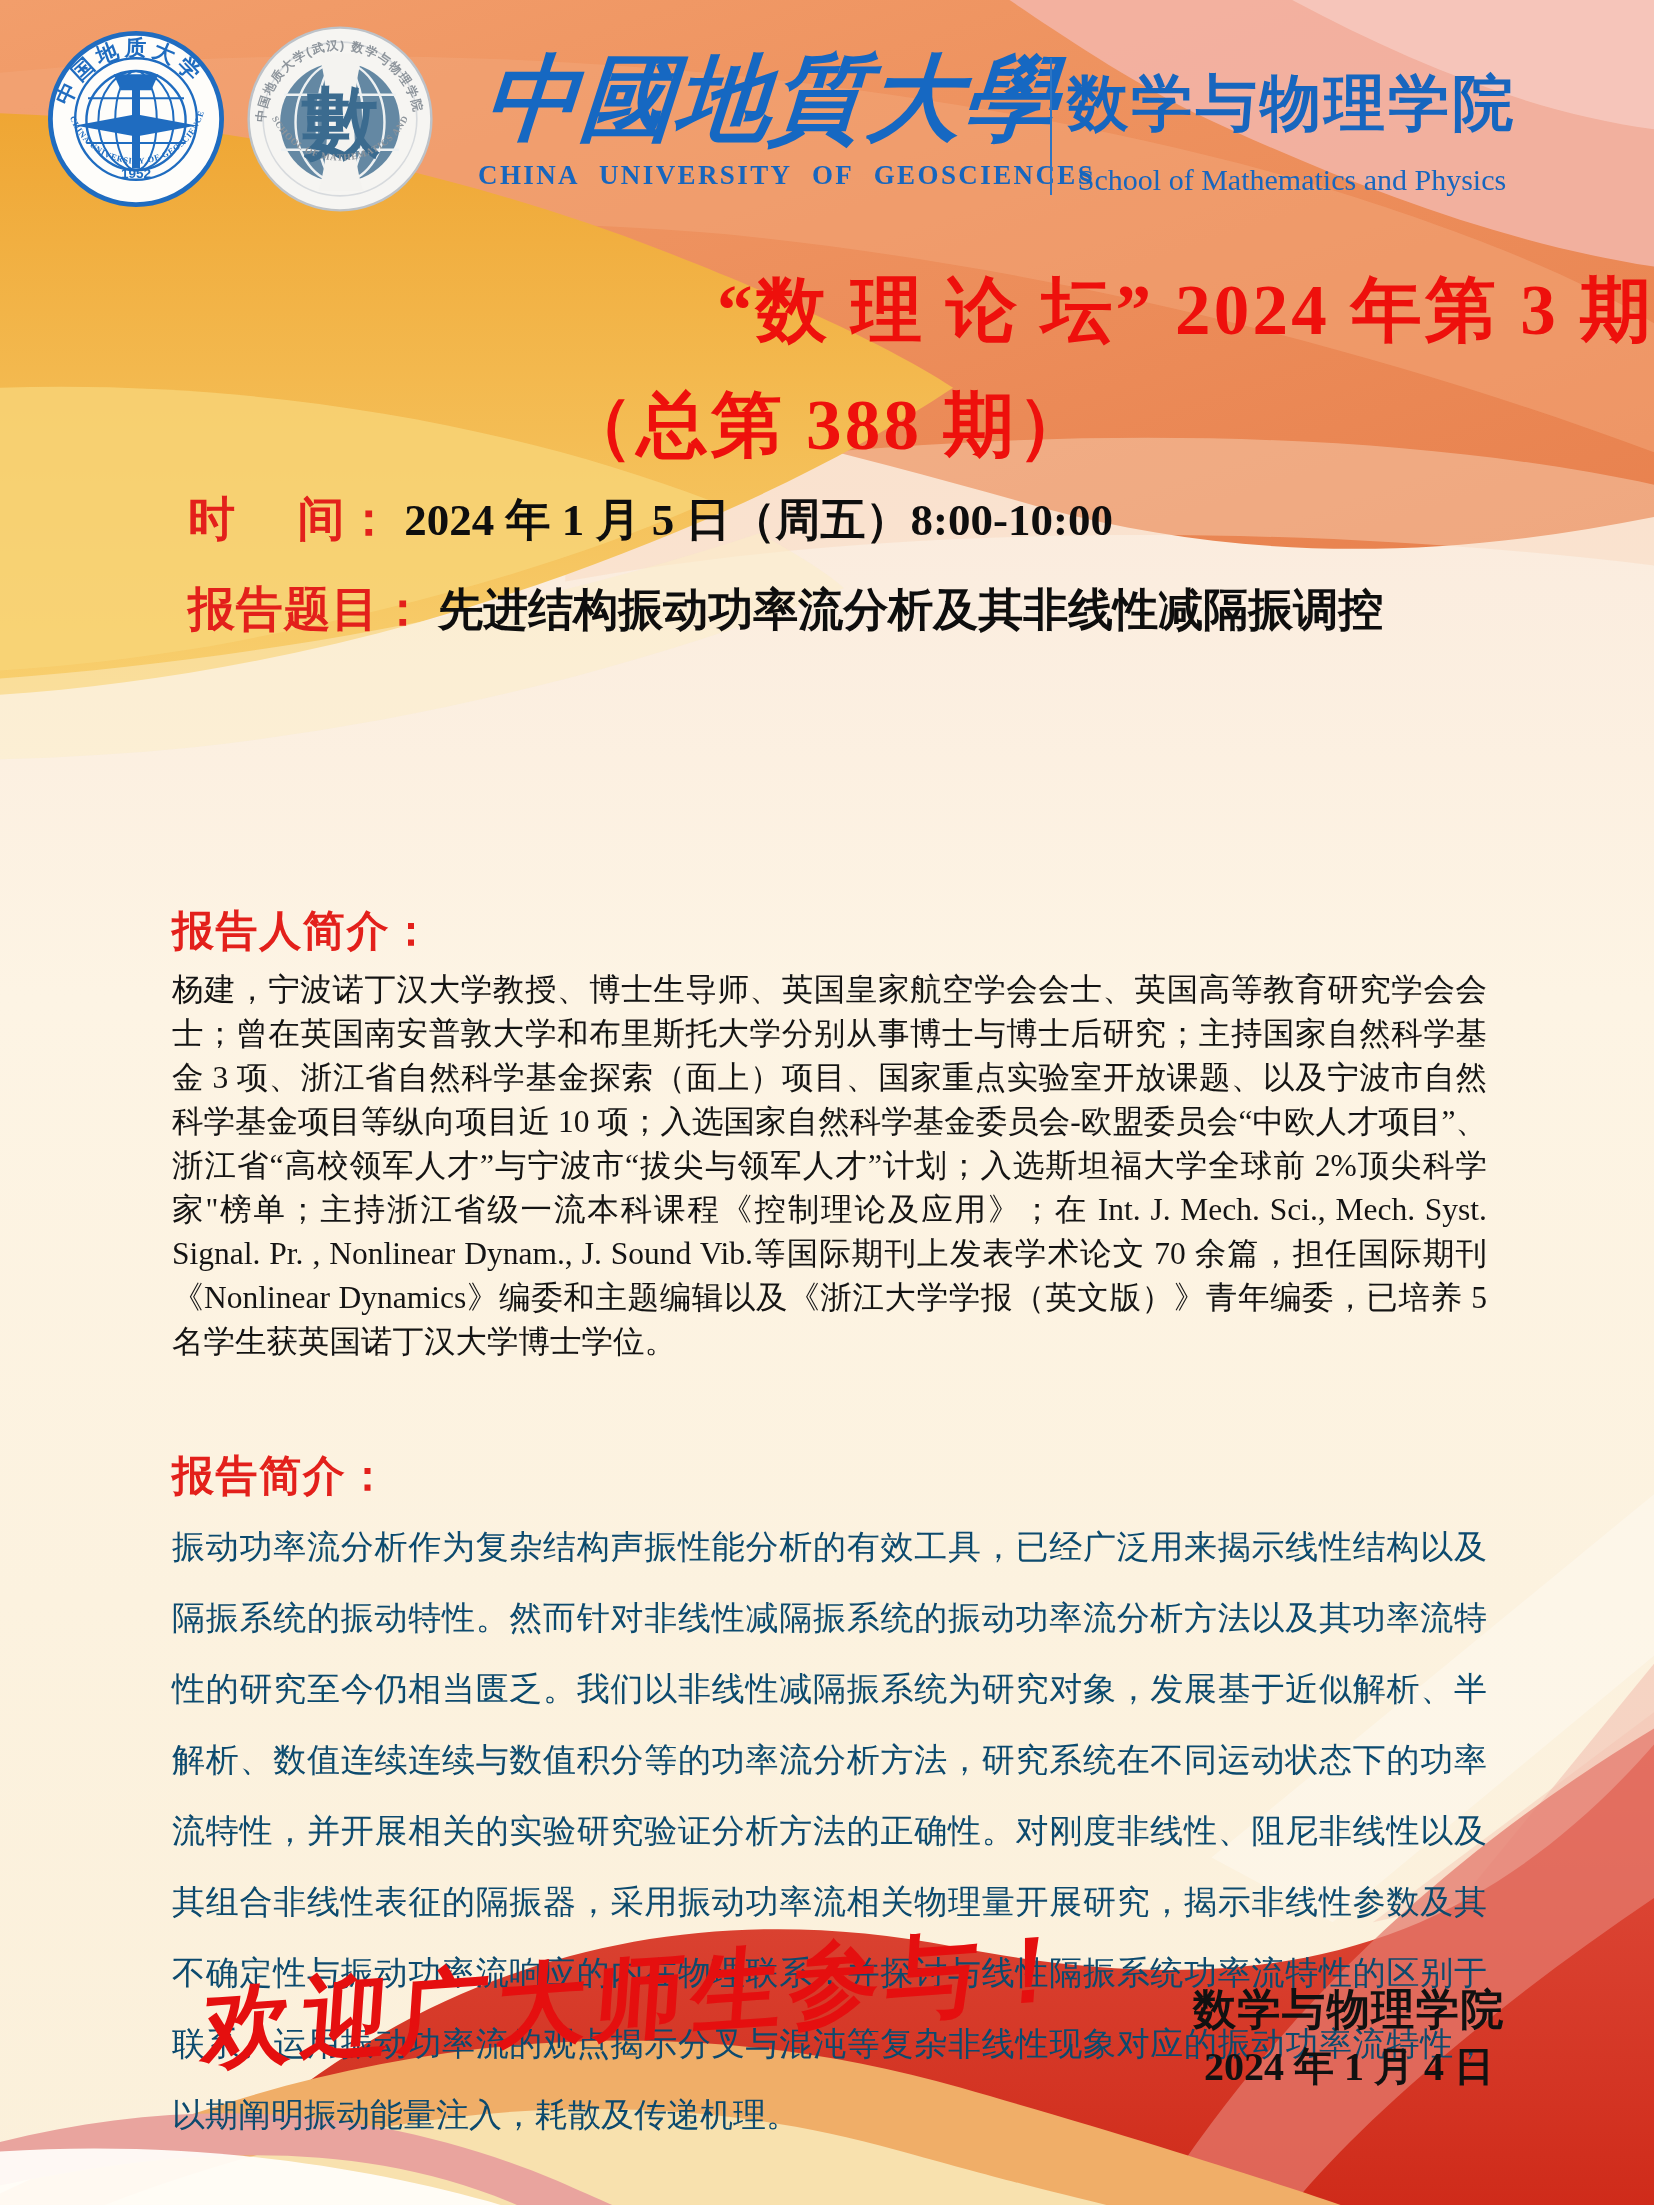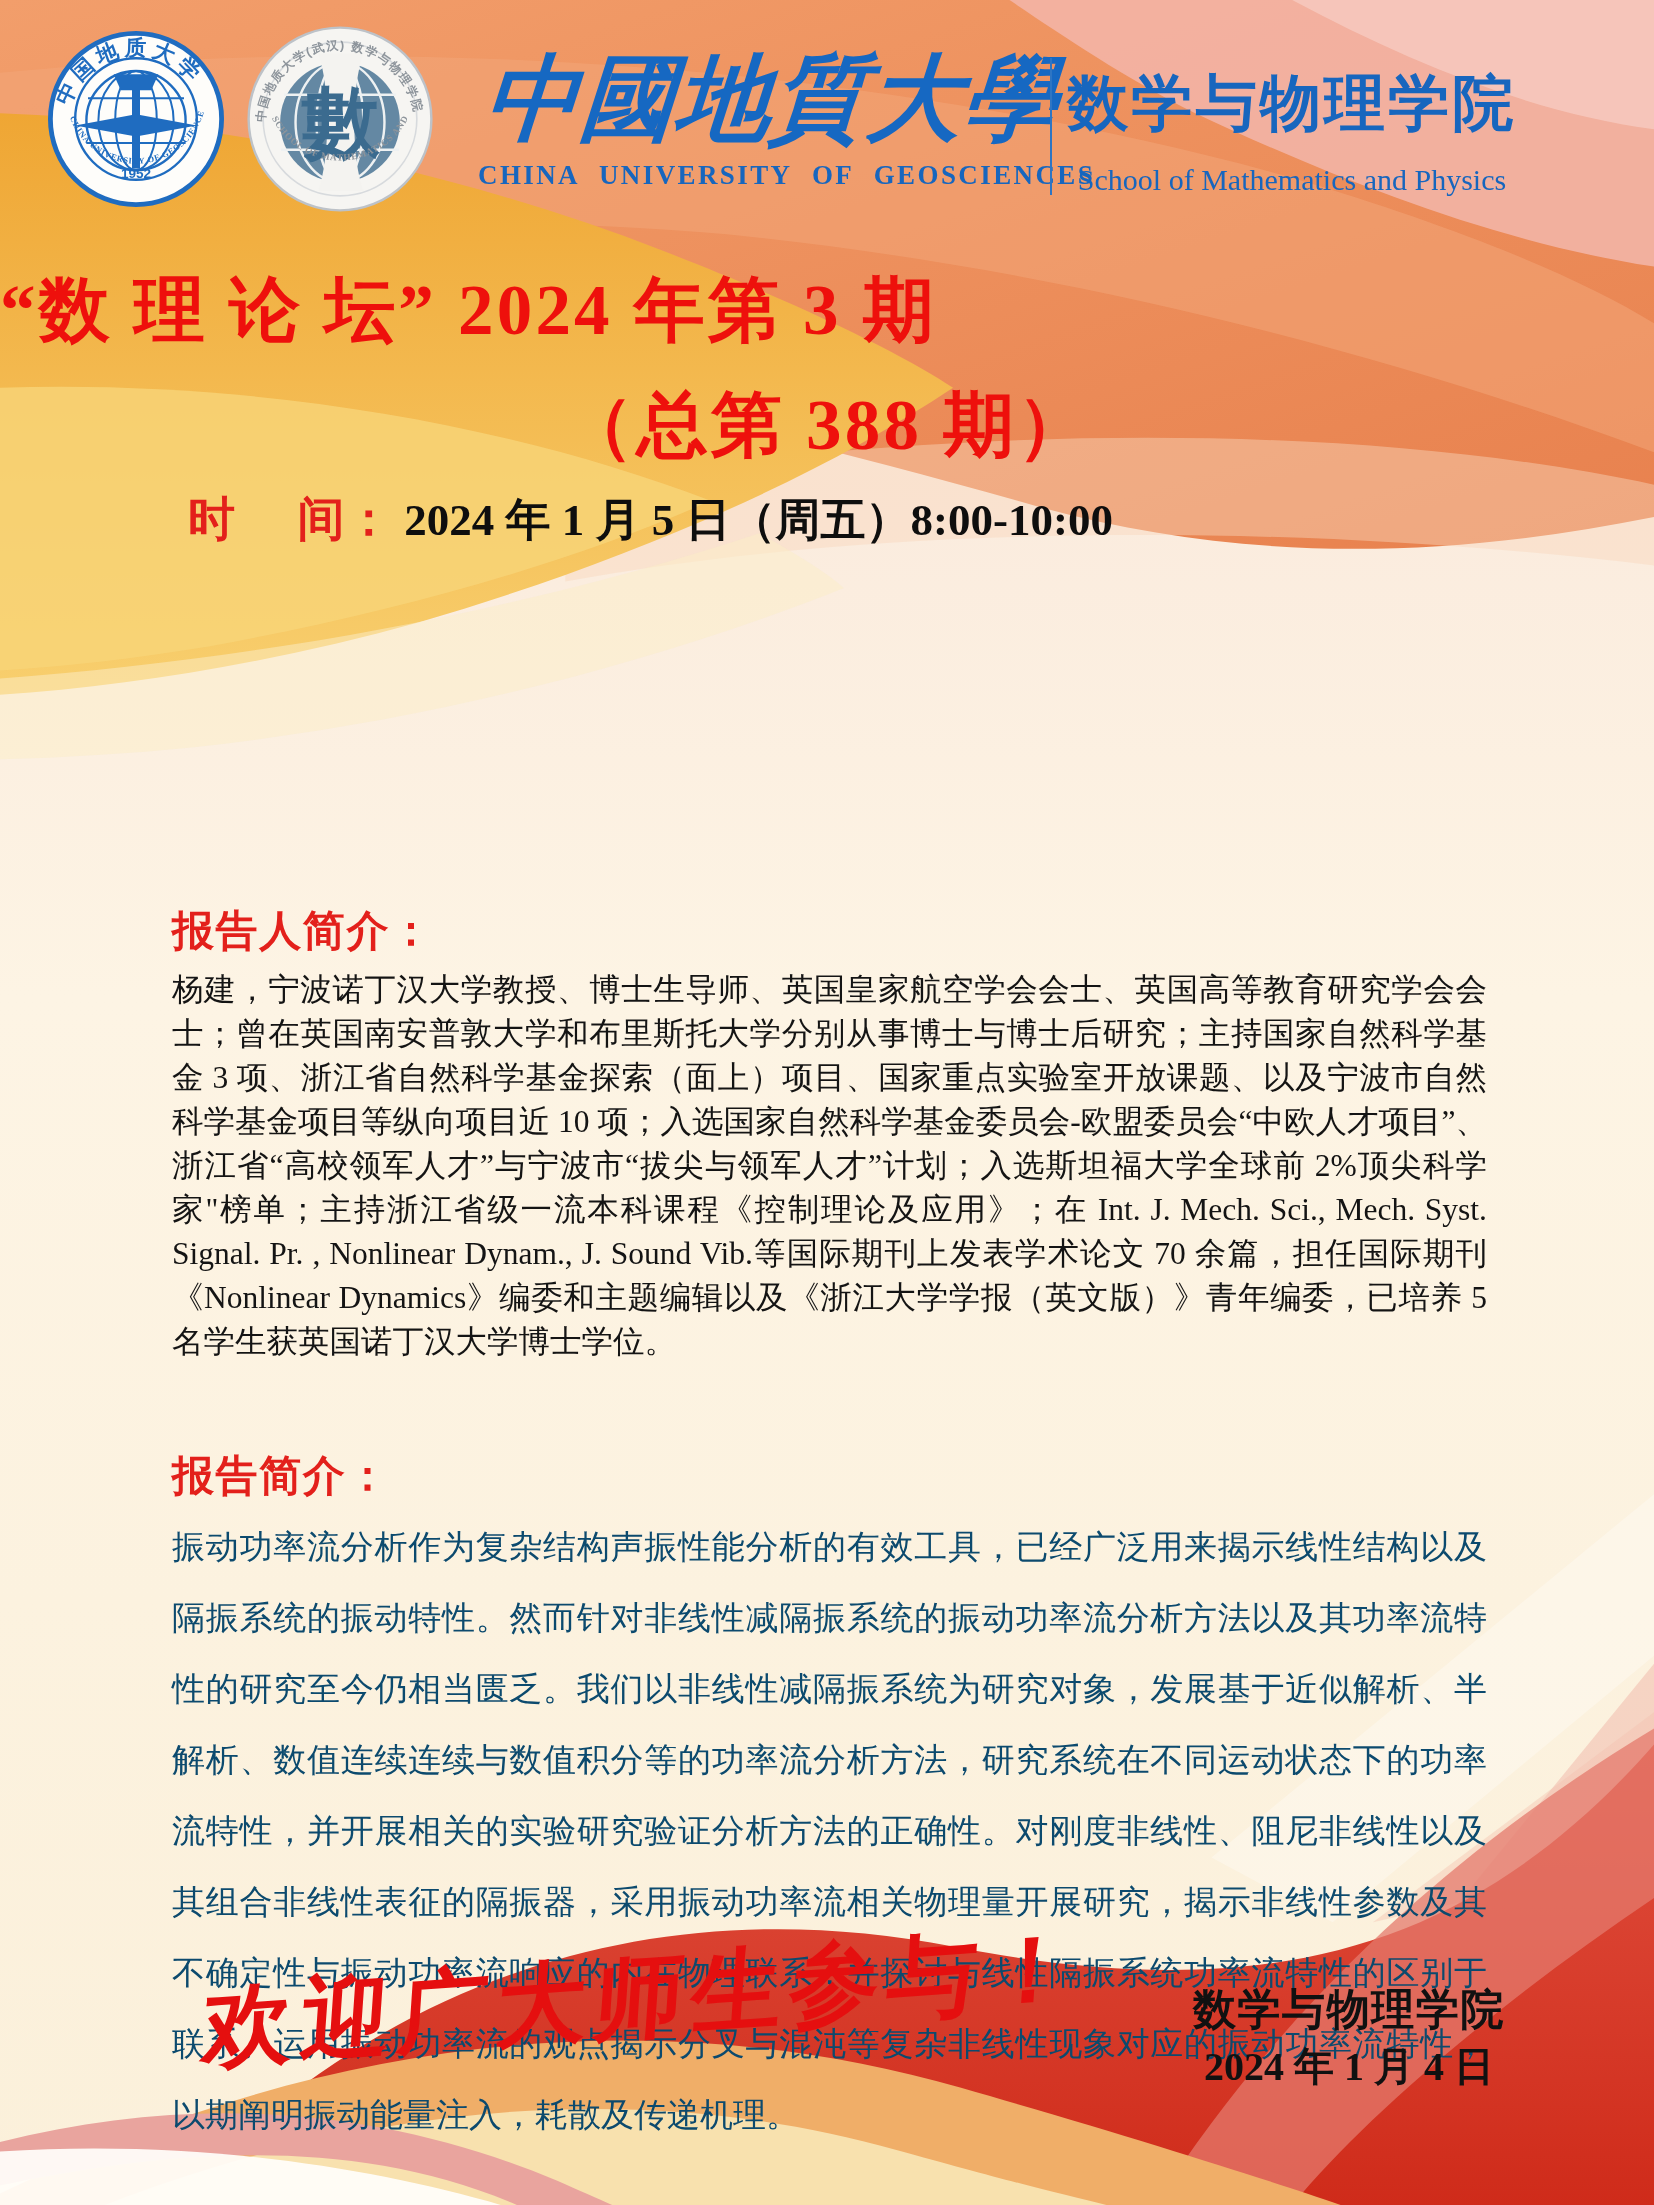--- a/index.html
+++ b/index.html
@@ -30,21 +30,21 @@
     left:1066px;top:63px;width:452px;text-align:center;
     font-weight:bold;font-size:61px;color:#1766be;letter-spacing:3.2px;white-space:nowrap;
   }
   .school-en{
     left:1066px;top:163px;width:452px;text-align:center;
     font-family:"Liberation Serif", serif;font-size:30px;color:#1766be;white-space:nowrap;
   }
 
   
   .title-line1{
-    left:0;top:263px;width:1654px;text-align:left;
+    left:0;top:263px;width:1654px;text-align:right;
     font-family:"Liberation Serif", serif;font-weight:bold;
     font-size:71px;color:#ee100c;letter-spacing:3.2px;white-space:nowrap;
   }
   .title-line2{
     left:0;top:378px;width:1654px;text-align:center;
     font-family:"Liberation Serif", serif;font-weight:bold;
     font-size:71px;color:#ee100c;letter-spacing:3.2px;white-space:nowrap;
   }
 
   
@@ -179,20 +179,23 @@
 <div class="layer school-zh">数学与物理学院</div>
 <div class="layer school-en">School of Mathematics and Physics</div>
 
 <div class="layer title-line1">“数 理 论 坛” 2024 年第 3 期</div>
 <div class="layer title-line2">（总第 388 期）</div>
 
 <div class="layer details">
   <div class="detail-row">
     <span class="detail-label">时　 间：</span><span class="detail-value">2024 年 1 月 5 日（周五）8:00-10:00</span>
   </div>
+  <div class="detail-row">
+    <span class="detail-label">报告题目：</span><span class="detail-value">先进结构振动功率流分析及其非线性减隔振调控</span>
+  </div>
 </div>
 
 <div class="layer section-heading bio-heading">报告人简介：</div>
 <div class="layer bio-text">杨建，宁波诺丁汉大学教授、博士生导师、英国皇家航空学会会士、英国高等教育研究学会会士；曾在英国南安普敦大学和布里斯托大学分别从事博士与博士后研究；主持国家自然科学基金 3 项、浙江省自然科学基金探索（面上）项目、国家重点实验室开放课题、以及宁波市自然科学基金项目等纵向项目近 10 项；入选国家自然科学基金委员会-欧盟委员会“中欧人才项目”、浙江省“高校领军人才”与宁波市“拔尖与领军人才”计划；入选斯坦福大学全球前 2%顶尖科学家"榜单；主持浙江省级一流本科课程《控制理论及应用》；在 Int. J. Mech. Sci., Mech. Syst. Signal. Pr. , Nonlinear Dynam., J. Sound Vib.等国际期刊上发表学术论文 70 余篇，担任国际期刊《Nonlinear Dynamics》编委和主题编辑以及《浙江大学学报（英文版）》青年编委，已培养 5 名学生获英国诺丁汉大学博士学位。</div>
 
 <div class="layer section-heading abs-heading">报告简介：</div>
 <div class="layer abs-text">振动功率流分析作为复杂结构声振性能分析的有效工具，已经广泛用来揭示线性结构以及隔振系统的振动特性。然而针对非线性减隔振系统的振动功率流分析方法以及其功率流特性的研究至今仍相当匮乏。我们以非线性减隔振系统为研究对象，发展基于近似解析、半解析、数值连续连续与数值积分等的功率流分析方法，研究系统在不同运动状态下的功率流特性，并开展相关的实验研究验证分析方法的正确性。对刚度非线性、阻尼非线性以及其组合非线性表征的隔振器，采用振动功率流相关物理量开展研究，揭示非线性参数及其不确定性与振动功率流响应的内在物理联系，并探讨与线性隔振系统功率流特性的区别于联系。运用振动功率流的观点揭示分叉与混沌等复杂非线性现象对应的振动功率流特性，以期阐明振动能量注入，耗散及传递机理。</div>
 
 <div class="layer welcome">欢迎广大师生参与！</div>
 <div class="layer signature">

